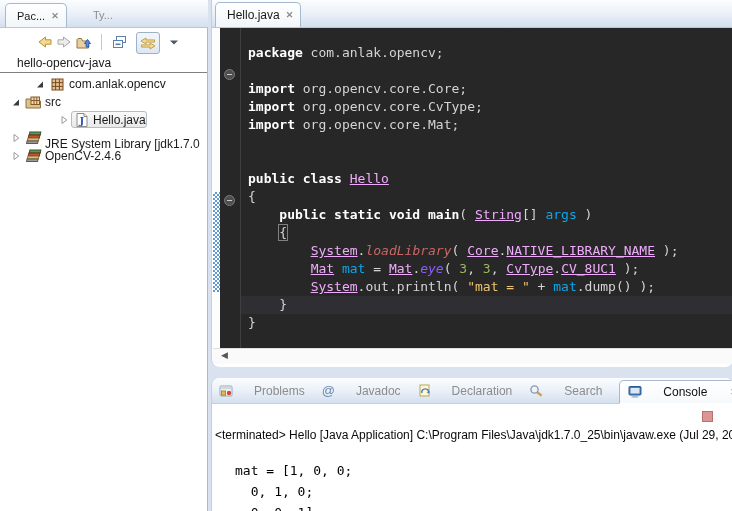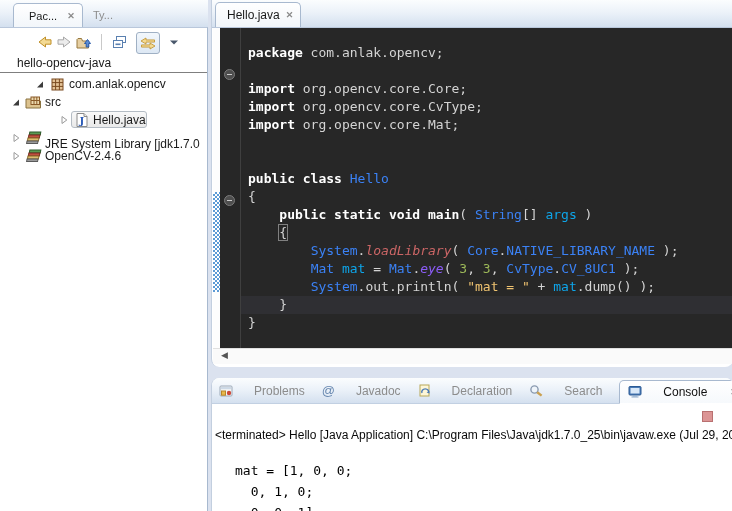--- a/index.html
+++ b/index.html
@@ -60,21 +60,21 @@
     background:conic-gradient(#5c9bd6 0 25%, #ffffff 0 50%, #5c9bd6 0 75%, #ffffff 0);
     background-size:4px 4px;
   }
   #ruler-dark{width:20px;background:#272727;position:relative;}
   #ruler-line{width:1px;background:#3f3f3f;}
   #code{flex:1;background:#272727;position:relative;padding-top:16px;overflow:hidden;}
   .cl{height:18px;line-height:18px;white-space:pre;font-family:"DejaVu Sans Mono",monospace;font-size:13px;padding-left:7px;}
   .curline{background:#2f2f33;}
   .tk-k{color:#ffffff;font-weight:bold;}
   .tk-d{color:#d4d4d4;}
-  .tk-t{color:#3b82f6;}
+  .tk-t{color:#f0abfc;text-decoration:underline;}
   .tk-v{color:#0ea5e9;}
   .tk-n{color:#9cb858;}
   .tk-s{color:#efc371;}
   .tk-sm{color:#cc6666;font-style:italic;}
   .tk-im{color:#8b5cf6;font-style:italic;}
   .tk-b{color:#d4d4d4;outline:1px solid #808080;}
   .fold{
     position:absolute;left:4px;width:11px;height:11px;border-radius:50%;
     background:#4e4e4e;border:1px solid #7c7c7c;box-sizing:border-box;
   }
@@ -98,21 +98,21 @@
   #console-out{
     position:absolute;top:66px;left:7px;margin:16px;font-family:"DejaVu Sans Mono",monospace;
     font-size:13px;line-height:21px;color:#000;white-space:pre;
   }
 </style>
 </head>
 <body>
 
 <div id="pkg" class="panel">
   <div class="tabbar">
-    <div class="tab active" style="left:13px;gap:8px;">
+    <div class="tab active" style="left:5px;">
       <span class="icon"></span>
       <span>Pac...</span>
       <span class="close-x">✕</span>
     </div>
     <div class="tab" style="left:82px;">
       <span class="icon"></span>
       <span>Ty...</span>
     </div>
     <div id="pkg-minmax">
       <span class="icon"></span>

